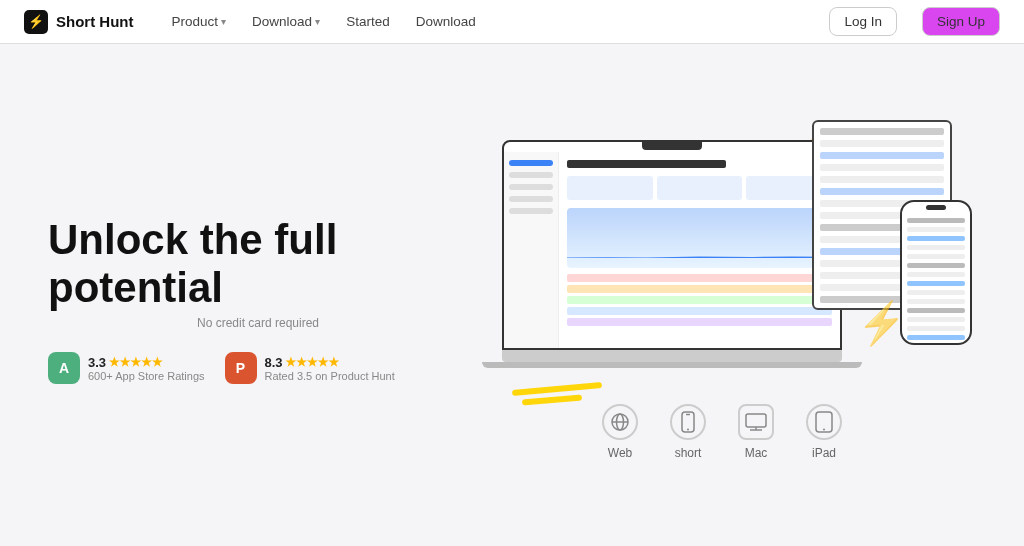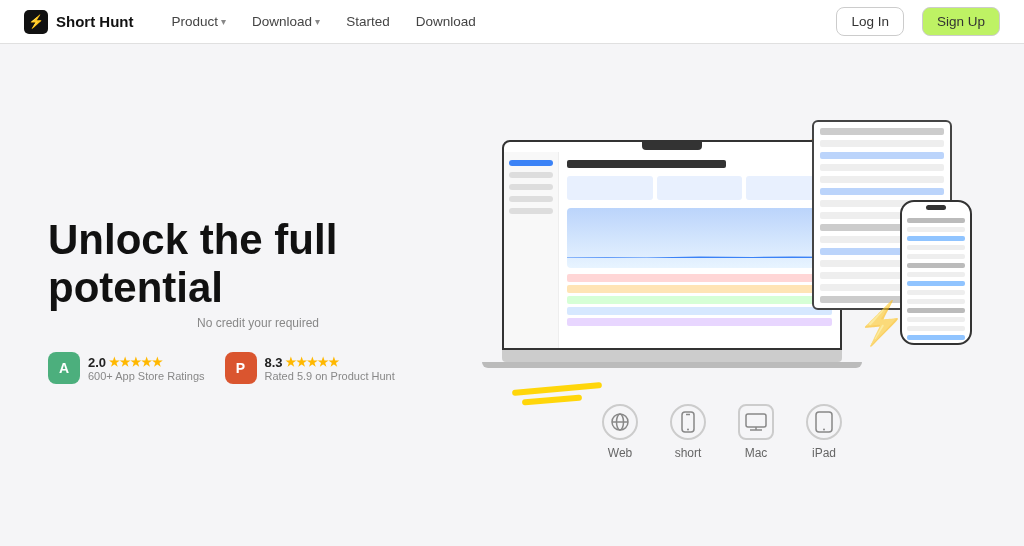--- a/index.html
+++ b/index.html
@@ -55,40 +55,40 @@
       cursor: pointer;
       display: flex;
       align-items: center;
       gap: 3px;
       border-radius: 5px;
     }
     .nav-link .chevron { font-size: 10px; color: #888; }
     .nav-right {
       display: flex;
       align-items: center;
-      gap: 18px;
+      gap: 25px;
       margin-left: 10px;
     }
     .btn-login {
       font-size: 13.5px;
       color: #333;
       padding: 6px 14px;
       border: 1px solid #ccc;
       border-radius: 8px;
       cursor: pointer;
       background: #fff;
     }
     .btn-signup {
       font-size: 13.5px;
       color: #333;
       padding: 6px 14px;
       border: 1px solid #ccc;
       border-radius: 8px;
       cursor: pointer;
-      background: #bef264;
+      background: #d946ef;
       font-weight: 500;
     }
 
     
     .main {
       display: flex;
       height: calc(546px - 44px);
       padding: 0 48px;
       align-items: center;
       gap: 0;
@@ -444,41 +444,41 @@
     <button class="btn-signup">Sign Up</button>
   </div>
 </nav>
 
 <div class="main">
 
   <div class="left">
     <h1 class="hero-title">
       <span>Unlock the full potential</span><br>
     </h1>
-    <p class="no-credit">No credit your required</p>
+    <p class="no-credit">No credit card required</p>
 
     <div class="ratings">
       <div class="rating-badge">
         <div class="badge-icon badge-appstore">A</div>
         <div class="rating-info">
           <div class="rating-score">
-            <span>2.0</span>
+            <span>3.3</span>
             <span class="stars">★★★★★</span>
           </div>
           <div class="rating-sub">600+ App Store Ratings</div>
         </div>
       </div>
       <div class="rating-badge">
         <div class="badge-icon badge-producthunt">P</div>
         <div class="rating-info">
           <div class="rating-score">
             <span>8.3</span>
             <span class="stars">★★★★★</span>
           </div>
-          <div class="rating-sub">Rated 5.9 on Product Hunt</div>
+          <div class="rating-sub">Rated 3.5 on Product Hunt</div>
         </div>
       </div>
     </div>
   </div>
 
   <div class="right">
     <div class="devices-container">
 
       <div class="stripe stripe-orange-1"></div>
       <div class="stripe stripe-orange-2"></div>

